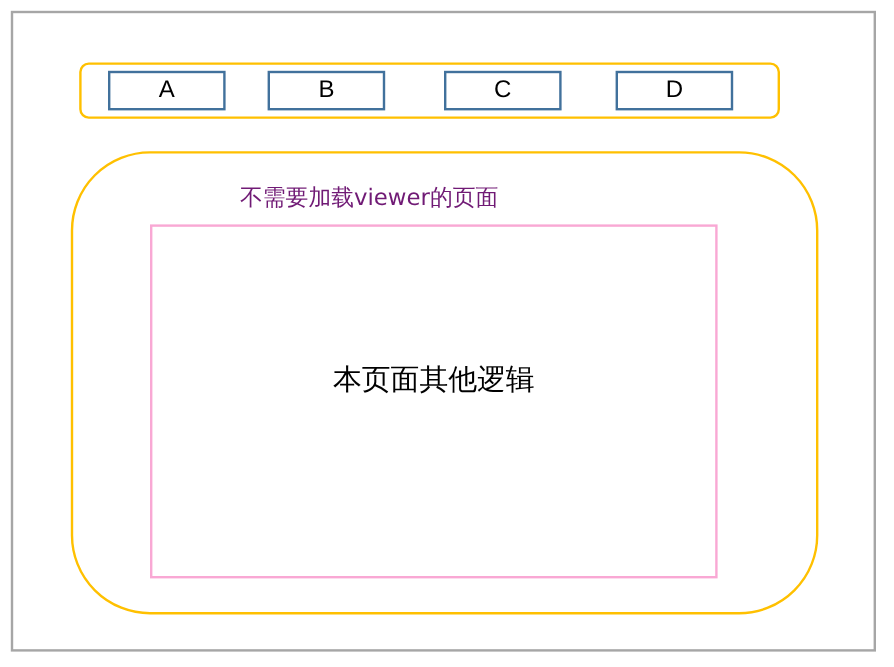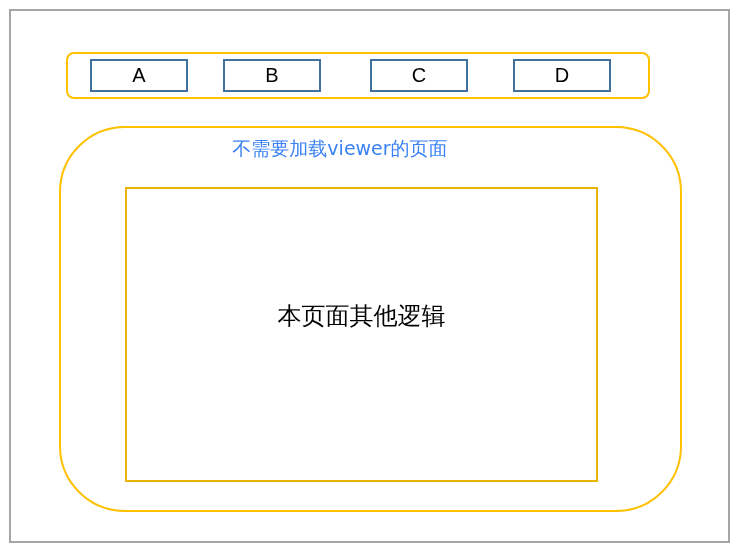--- a/index.html
+++ b/index.html
@@ -8,24 +8,24 @@
   .frame { position: absolute; left: 9px; top: 9px; width: 721px; height: 534px;
            border: 2px solid #a6a6a6; box-sizing: border-box; }
   .tabbar { position: absolute; left: 66px; top: 52px; width: 584px; height: 47px;
             border: 2px solid #ffc000; border-radius: 8px; box-sizing: border-box; }
   .tab { position: absolute; top: 59px; height: 33px; width: 98px;
          border: 2px solid #41719c; box-sizing: border-box;
          display: flex; align-items: center; justify-content: center;
          font-size: 20px; color: #000; font-family: "Liberation Sans", sans-serif; }
   .page { position: absolute; left: 59px; top: 126px; width: 623px; height: 386px;
           border: 2px solid #ffc000; border-radius: 66px; box-sizing: border-box; }
-  .page-title { position: absolute; left: 200px; top: 136px; width: 280px; text-align: center;
-                font-size: 19px; color: #3b82f6; }
+  .page-title { position: absolute; left: 200px; top: 152px; width: 280px; text-align: left;
+                font-size: 19px; color: #701a75; }
   .inner { position: absolute; left: 125px; top: 187px; width: 473px; height: 295px;
-           border: 2px solid #eab308; box-sizing: border-box;
+           border: 2px solid #f9a8d4; box-sizing: border-box;
            display: flex; align-items: center; justify-content: center; }
   .inner span { font-size: 24px; color: #000; margin-top: -38px; }
 </style>
 </head>
 <body>
 
 <div class="frame"></div>
 
 <div class="tabbar"></div>
 <div class="tab" style="left:90px;">A</div>

